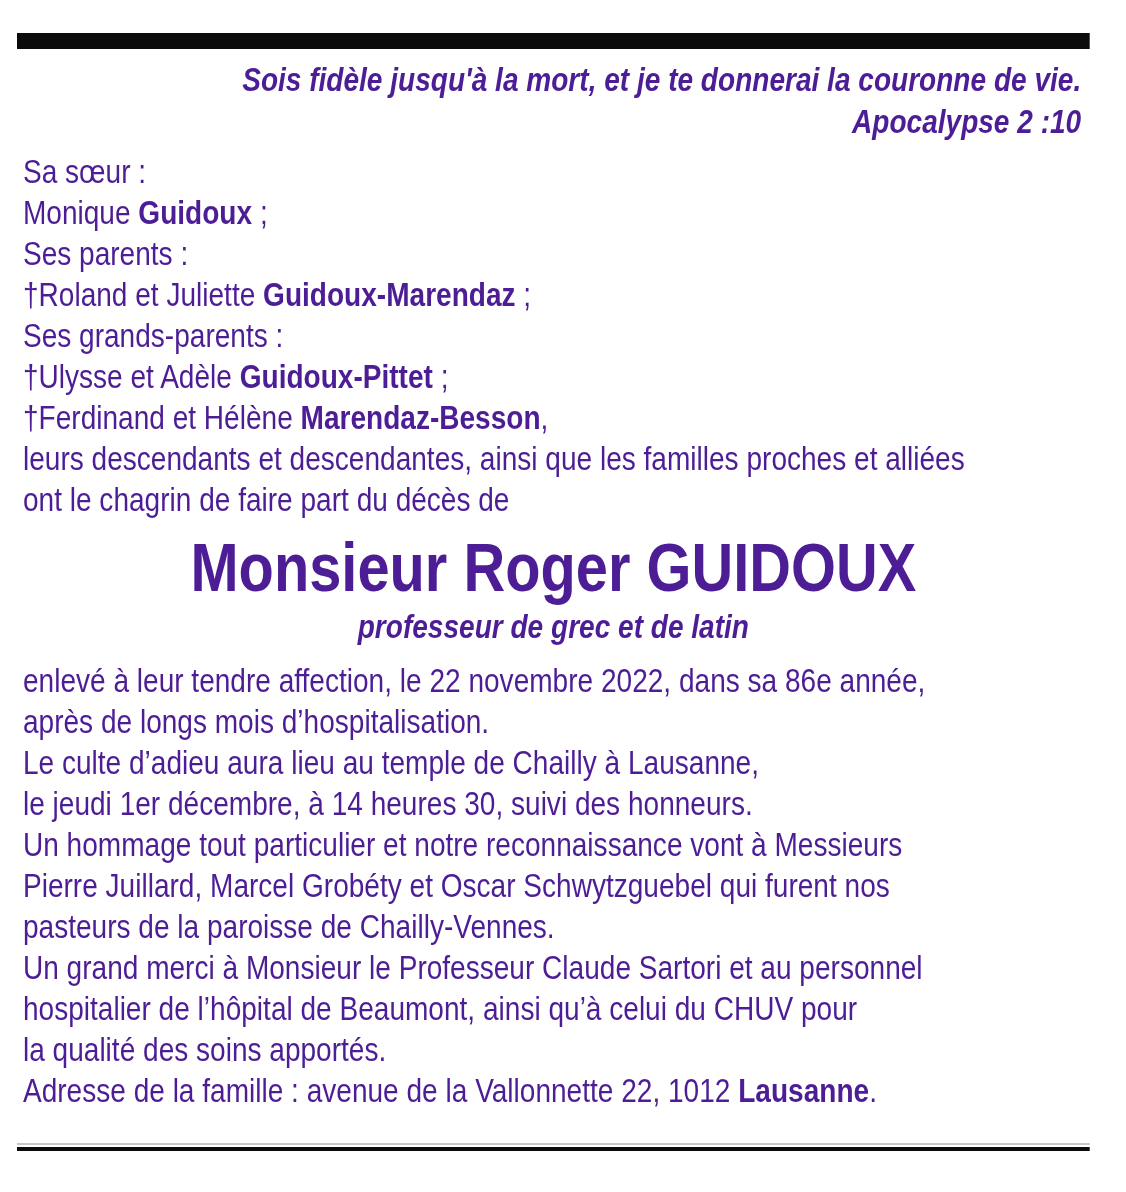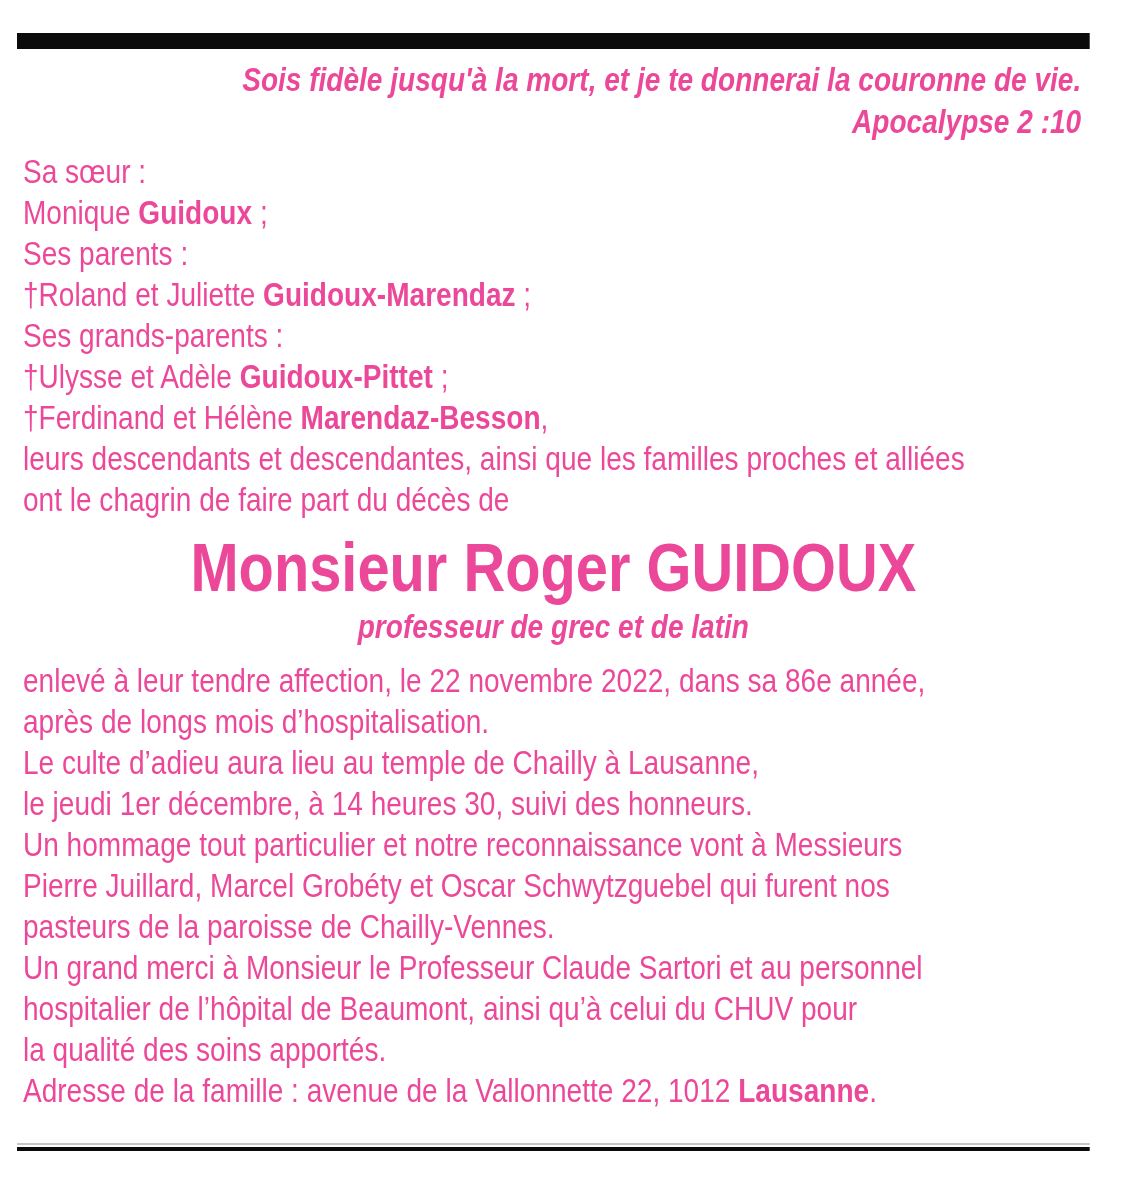--- a/index.html
+++ b/index.html
@@ -3,21 +3,21 @@
 <meta charset="utf-8">
 <style>
   html, body { margin: 0; padding: 0; background: #ffffff; }
   .page {
     position: relative;
     width: 1126px;
     height: 1192px;
     background: #ffffff;
     overflow: hidden;
     font-family: "Liberation Sans", sans-serif;
-    color: #ec4899;
+    color: #4c1d95;
   }
   .content {
     position: absolute;
     left: 17px;
     top: 33px;
     width: 1073px;
   }
   
   .squeeze {
     width: 1262px;

